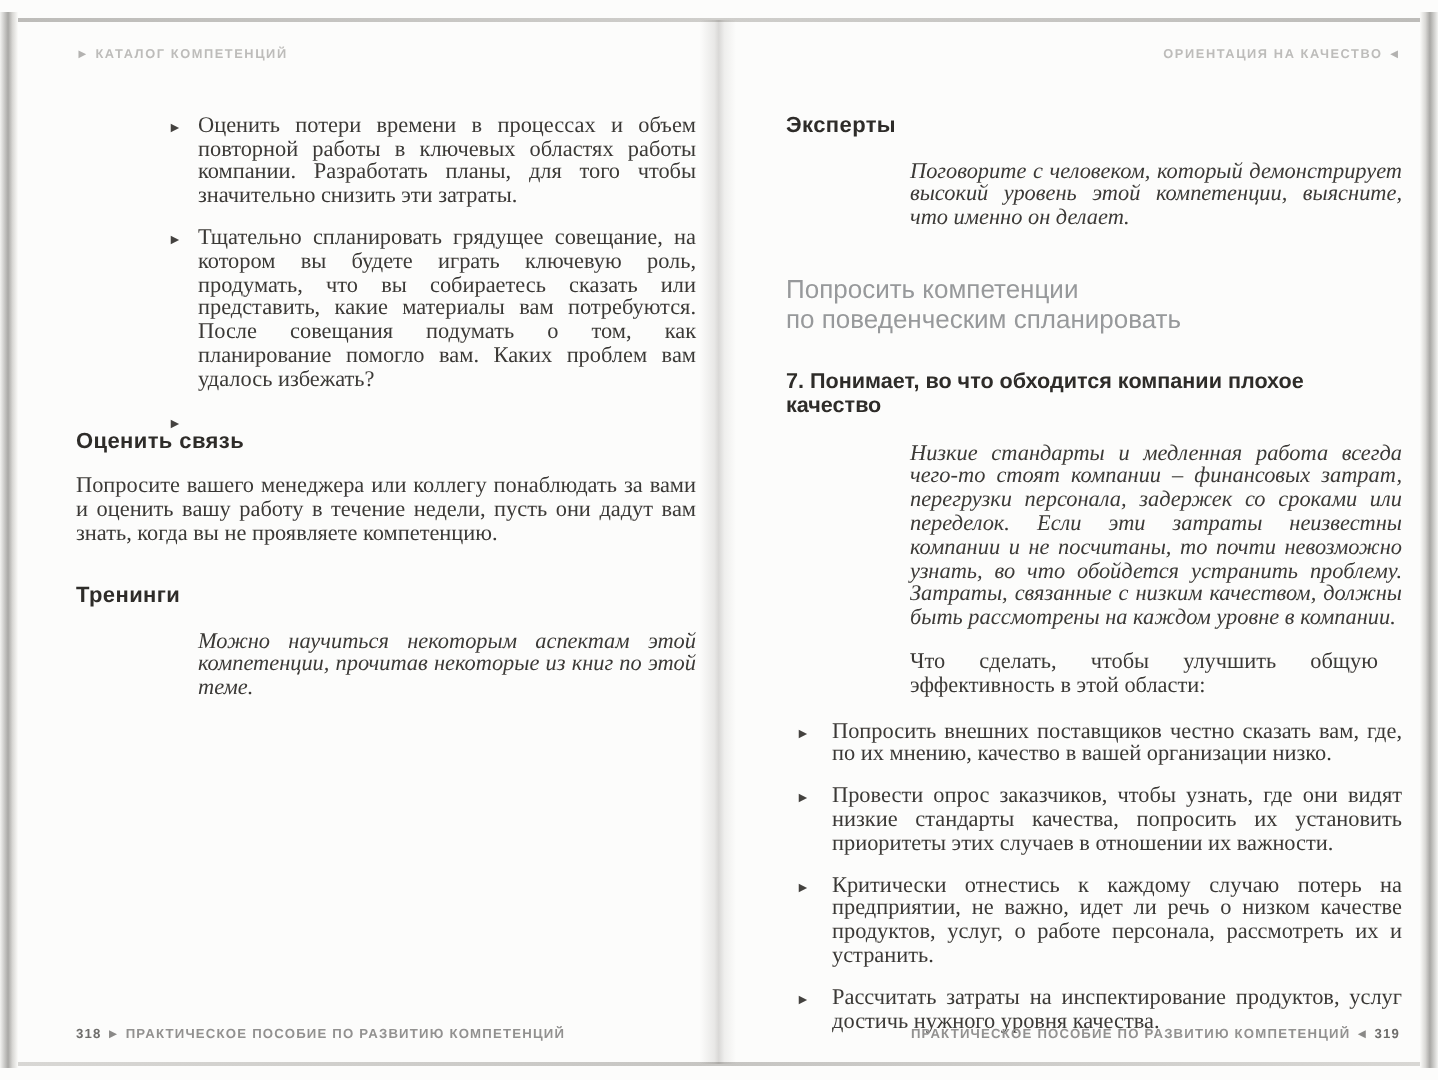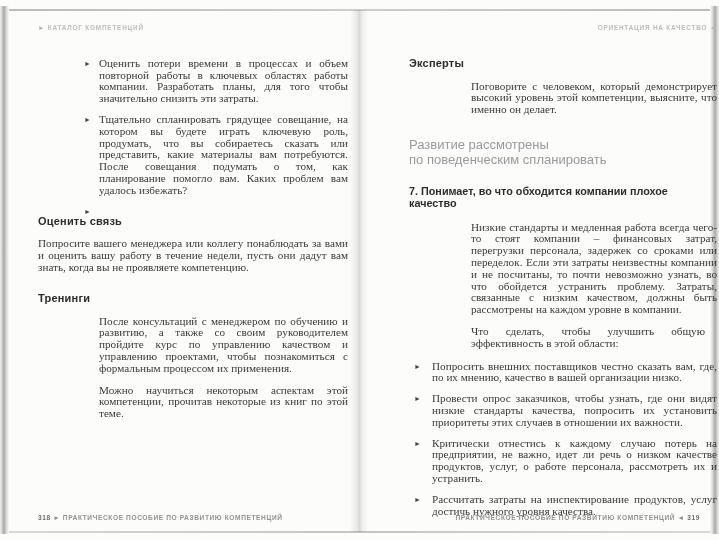--- a/index.html
+++ b/index.html
@@ -29,21 +29,21 @@
   }
 
   .page {
     position: absolute;
     top: 22px;
     color: #3b3936;
     font-size: 11.2px;
     line-height: 11.8px;
   }
   .page-left  { left: 38px;  width: 310px; }
-  .page-right { left: 409px; width: 308px; }
+  .page-right { left: 393px; width: 308px; }
 
   .running-head {
     font-family: "Liberation Sans", sans-serif;
     font-weight: bold;
     font-size: 6.4px;
     letter-spacing: 0.8px;
     color: #bdbcba;
     text-transform: uppercase;
     margin-bottom: 24px;
     white-space: nowrap;
@@ -62,21 +62,21 @@
     font-family: "Liberation Sans", sans-serif;
     font-size: 11px;
     font-weight: bold;
     color: #2e2c29;
     letter-spacing: 0.2px;
     margin: 19px 0 11px 0;
   }
   h3.first { margin-top: 0; }
 
   p { margin: 0 0 10px 0; text-align: justify; }
-  p.indent { margin-left: 61px; }
+  p.indent { margin-left: 61px; font-style: italic; }
   .page-right p.indent { margin-left: 62px; }
 
   .gray-title {
     font-family: "Liberation Sans", sans-serif;
     font-size: 13px;
     line-height: 15px;
     color: #97999b;
     margin: 21px 0 0 0;
     font-weight: normal;
   }
@@ -132,36 +132,35 @@
       </li>
       <li>
         <span class="bm">►</span>
       </li>
     </ul>
 
     <h3 class="section-h">Оценить связь</h3>
     <p>Попросите вашего менеджера или коллегу понаблюдать за вами и оценить вашу работу в течение недели, пусть они дадут вам знать, когда вы не проявляете компетенцию.</p>
 
     <h3 class="section-h">Тренинги</h3>
-    <p class="indent">После консультаций с менеджером по обучению и развитию, а также со своим руководителем пройдите курс по управлению качеством и управлению проектами, чтобы познакомиться с формальным процессом их применения.</p>
 
     <p class="indent">Можно научиться некоторым аспектам этой компетенции, прочитав некоторые из книг по этой теме.</p>
   </section>
 
   <section class="page page-right">
     <div class="running-head">
       <span>ОРИЕНТАЦИЯ НА КАЧЕСТВО</span>
       <span class="mk">◄</span>
     </div>
 
     <h3 class="section-h first">Эксперты</h3>
     <p class="indent">Поговорите с человеком, который демонстрирует высокий уровень этой компетенции, выясните, что именно он делает.</p>
 
     <div class="gray-title">
-      <div>Развитие рассмотрены</div>
+      <div>Попросить компетенции</div>
       <div>по поведенческим спланировать</div>
     </div>
 
     <div class="indicator-h">7. Понимает, во что обходится компании плохое качество</div>
     <p class="indent">Низкие стандарты и медленная работа всегда чего-то стоят компании – финансовых затрат, перегрузки персонала, задержек со сроками или переделок. Если эти затраты неизвестны компании и не посчитаны, то почти невозможно узнать, во что обойдется устранить проблему. Затраты, связанные с низким качеством, должны быть рассмотрены на каждом уровне в компании.</p>
     <p class="list-intro">Что сделать, чтобы улучшить общую эффективность в этой области:</p>
 
     <ul class="bullets bullets-r">
       <li>
         <span class="bm">►</span>

